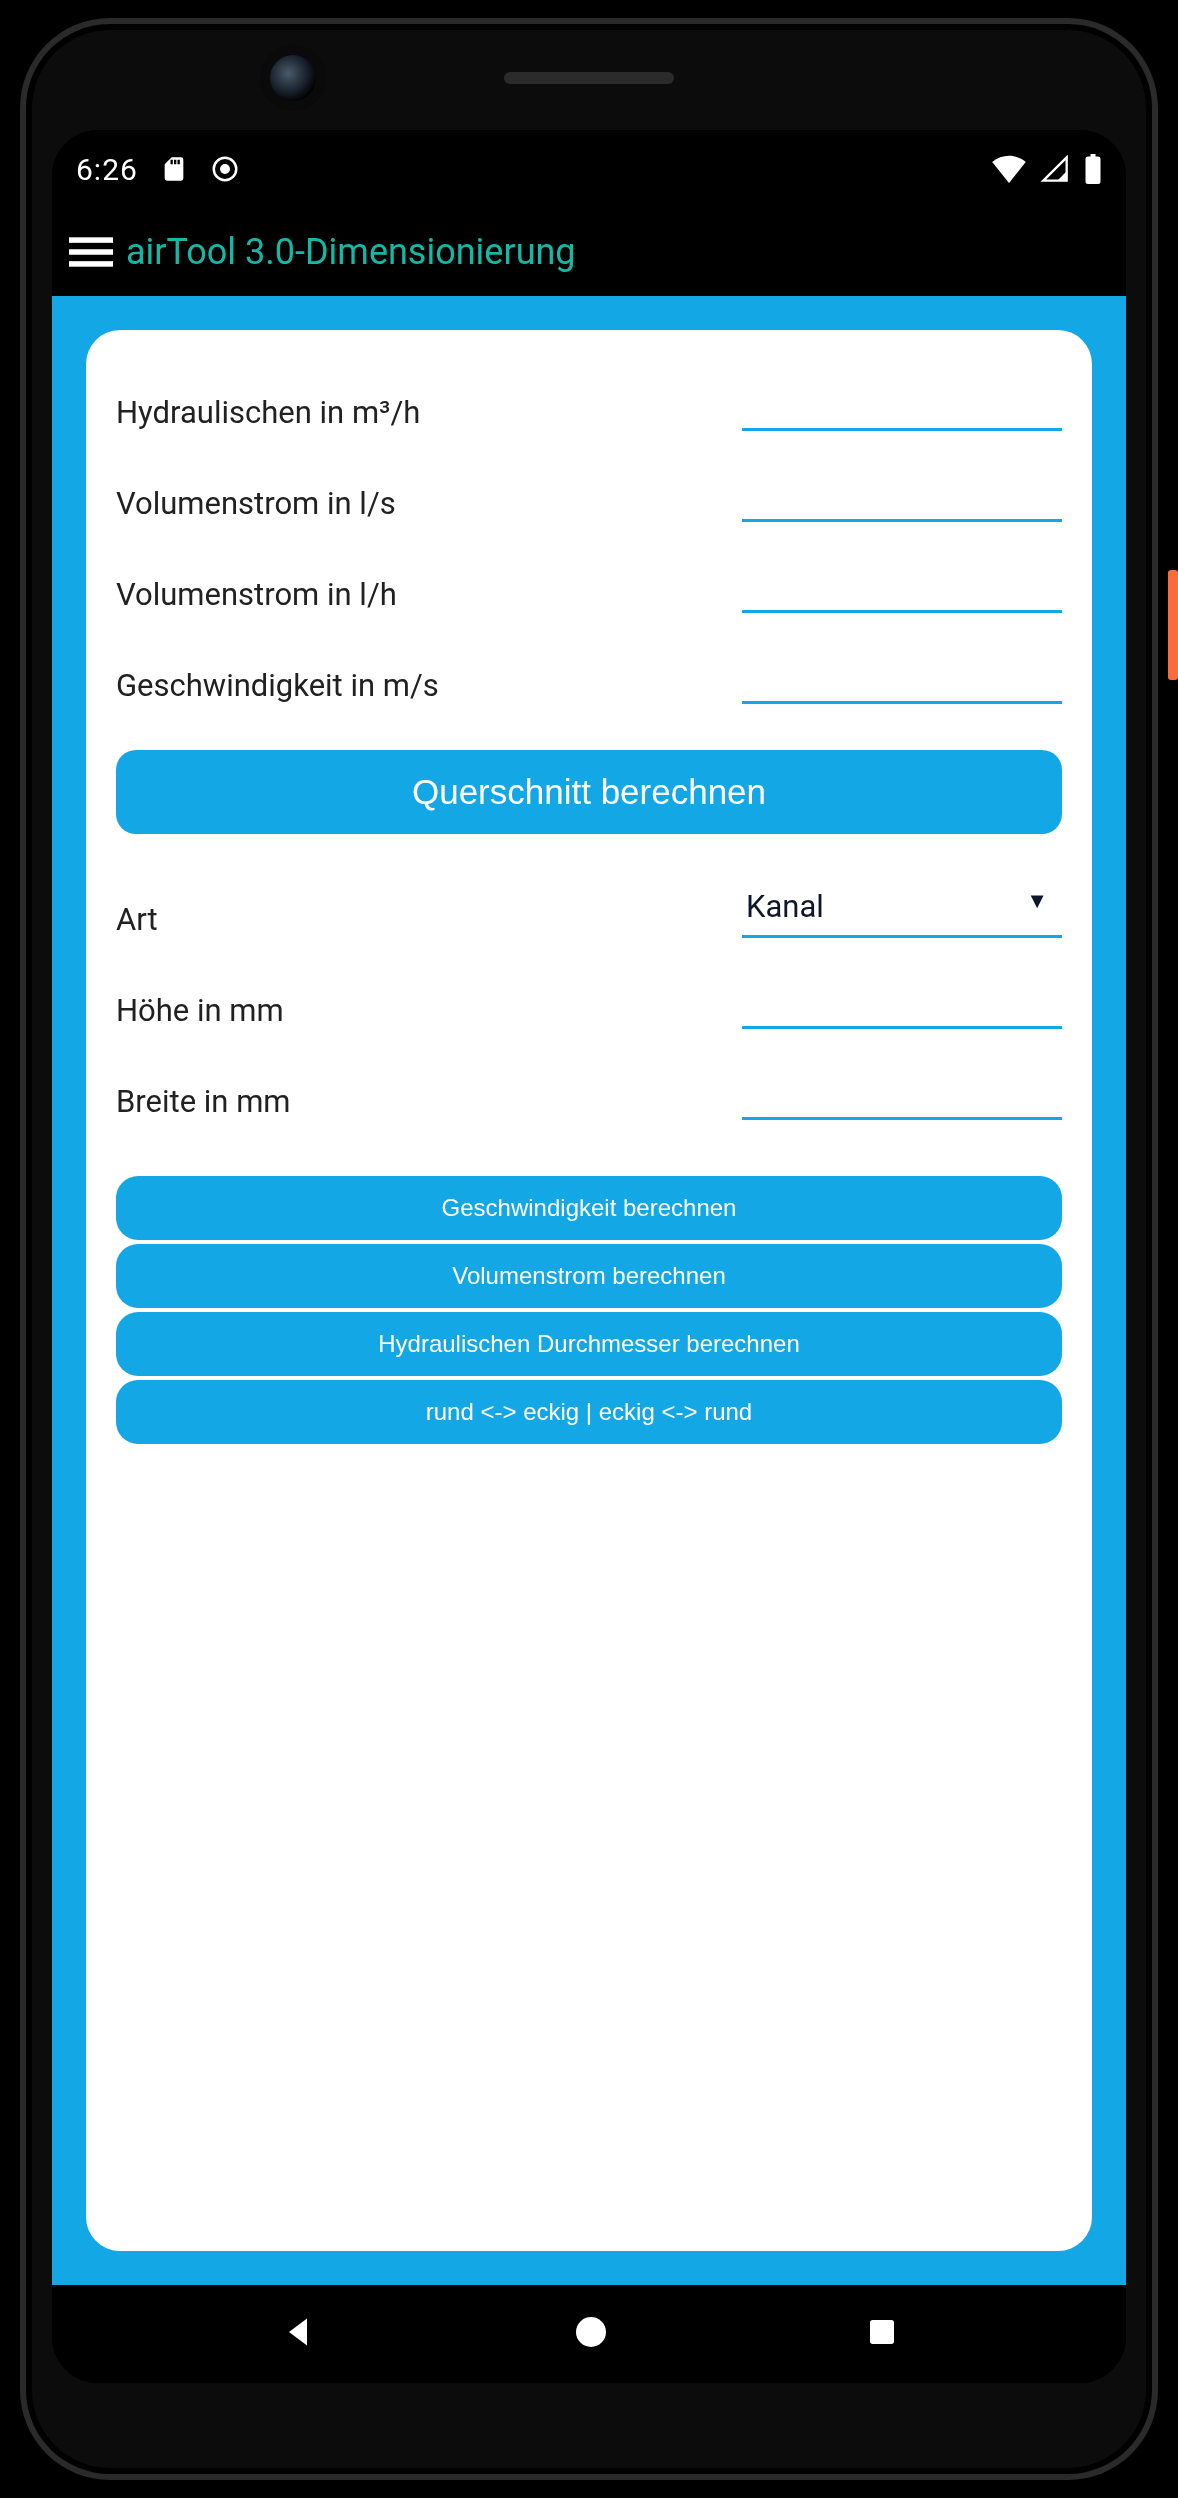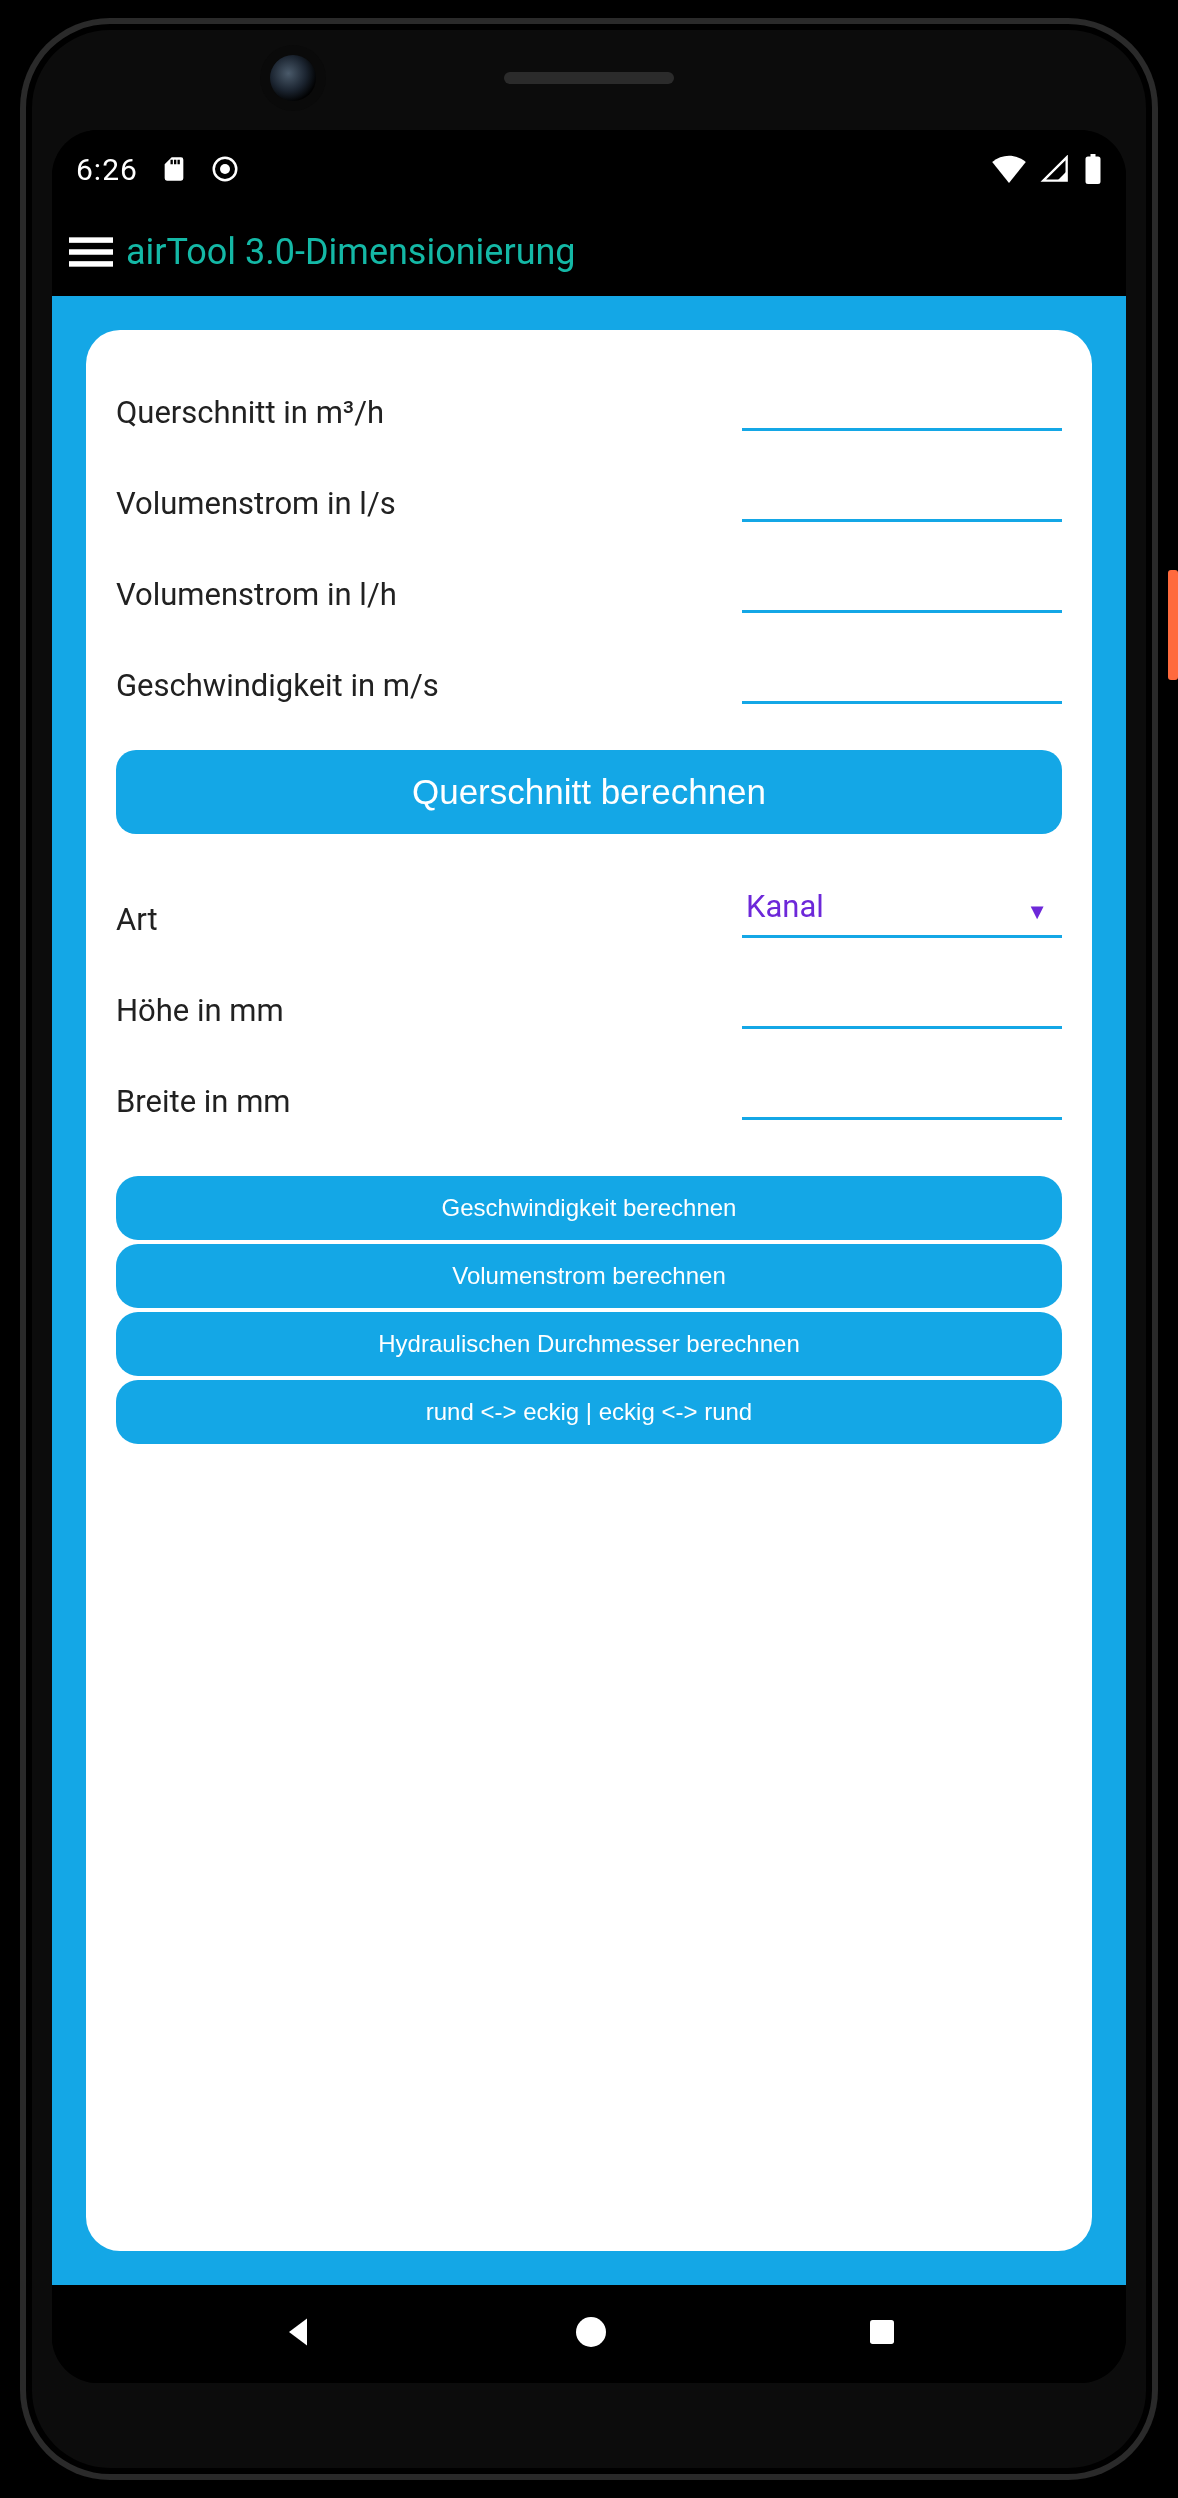--- a/index.html
+++ b/index.html
@@ -127,25 +127,25 @@
       padding: 6px 4px;
       color: #000;
     }
     .select-wrap {
       width: 320px;
       position: relative;
       border-bottom: 3px solid #14a7e6;
     }
     .selected {
       font-size: 31px;
-      color: #6d28d9;
+      color: #0f172a;
       padding: 10px 4px;
       display: flex;
       justify-content: space-between;
-      align-items: flex-end;
+      align-items: flex-start;
     }
     .caret { font-size: 22px; margin-right: 10px; }
     .cta {
       width: 100%;
       background: #14a7e6;
       color: #fff;
       border: none;
       border-radius: 20px;
       padding: 22px 10px;
       font-size: 35px;
@@ -227,21 +227,21 @@
             </svg>
         </span>
       </div>
       <div class="app-title">airTool 3.0-Dimensionierung</div>
     </div>
 
     <div class="content">
       <div class="card">
 
         <div class="row">
-          <div class="label">Querschnitt in m³/h</div>
+          <div class="label">Hydraulischen in m³/h</div>
           <input class="field" value="" style="">
         </div>
 
         <div class="row">
           <div class="label">Volumenstrom in l/s</div>
           <input class="field" value="" style="">
         </div>
 
         <div class="row">
           <div class="label">Volumenstrom in l/h</div>

